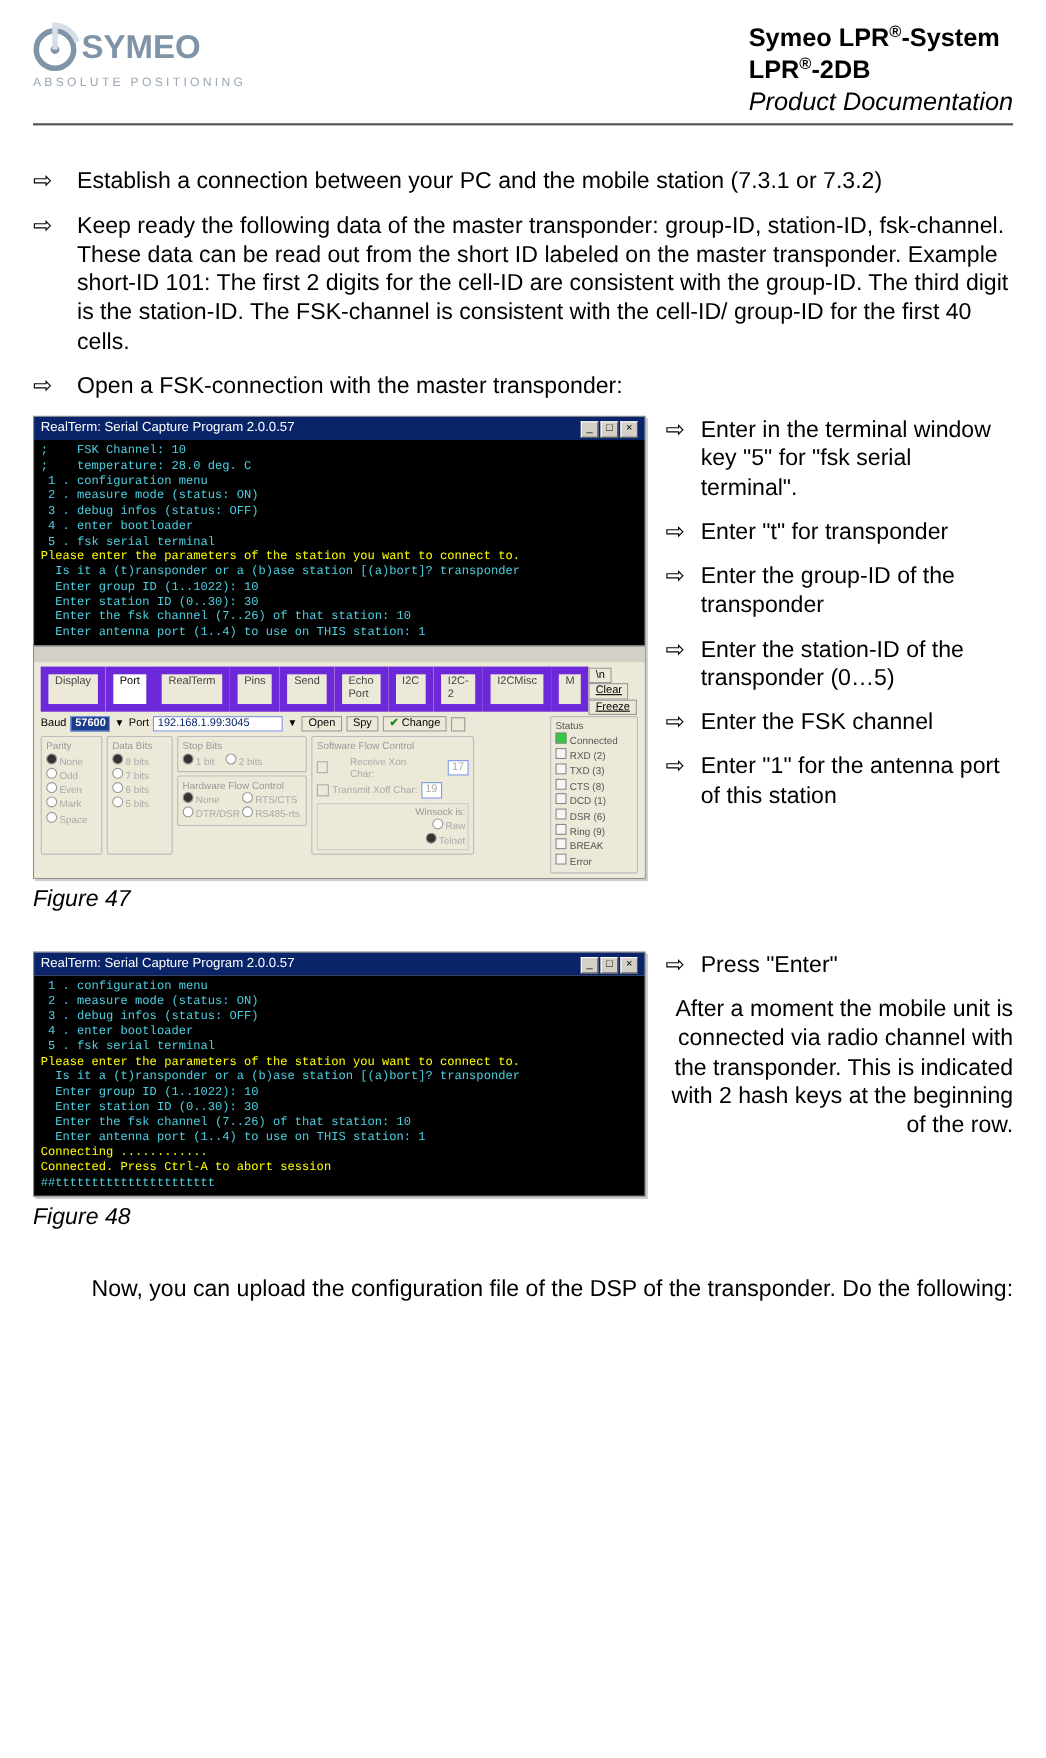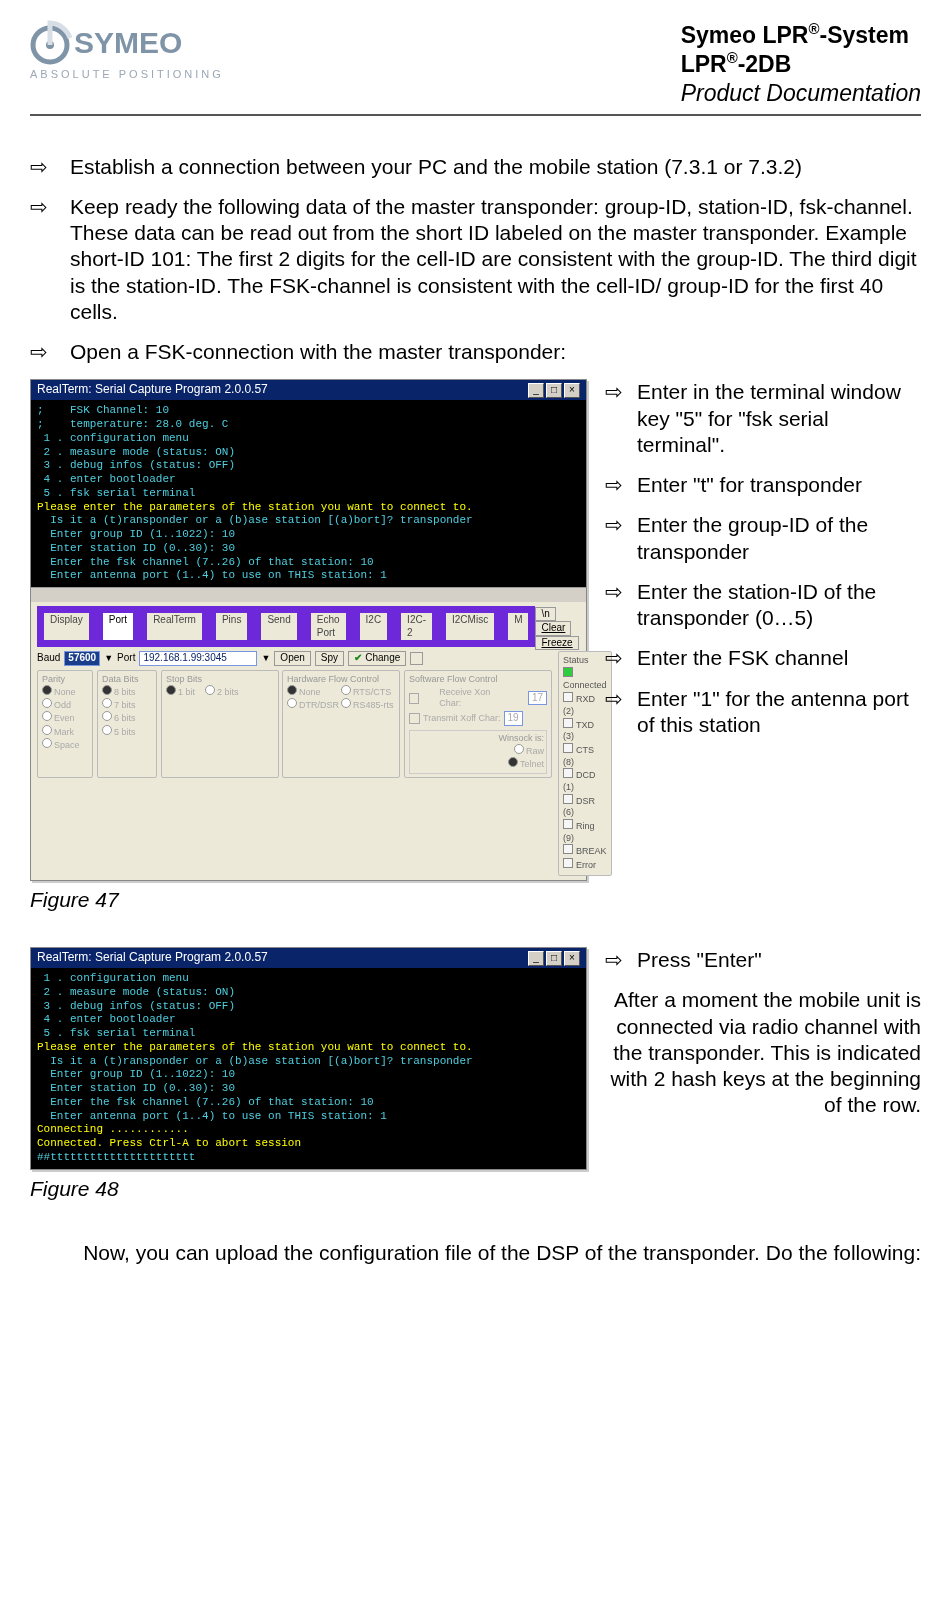--- a/index.html
+++ b/index.html
@@ -281,21 +281,21 @@
                   </div>
                   <div class="panel" style="width:50px;">
                     <div class="title">Data Bits</div>
                     <div id="databits-items">
                         <div><span style="display:inline-block;width:8px;height:8px;border:1px solid #999;border-radius:50%;margin-right:2px;background:#333;"></span>8 bits</div>
                         <div><span style="display:inline-block;width:8px;height:8px;border:1px solid #999;border-radius:50%;margin-right:2px;background:#fff;"></span>7 bits</div>
                         <div><span style="display:inline-block;width:8px;height:8px;border:1px solid #999;border-radius:50%;margin-right:2px;background:#fff;"></span>6 bits</div>
                         <div><span style="display:inline-block;width:8px;height:8px;border:1px solid #999;border-radius:50%;margin-right:2px;background:#fff;"></span>5 bits</div>
                       </div>
                   </div>
-                  <div style="display:flex;flex-direction:row;gap:3px;">
+                  <div style="display:flex;flex-direction:column;gap:3px;">
                     <div class="panel" style="width:108px;">
                       <div class="title">Stop Bits</div>
                       <div id="stopbits-items" style="display:flex;gap:10px;">
                           <div style="display: inline;"><span style="display:inline-block;width:8px;height:8px;border:1px solid #999;border-radius:50%;margin-right:2px;background:#333;"></span>1 bit</div>
                           <div style="display: inline;"><span style="display:inline-block;width:8px;height:8px;border:1px solid #999;border-radius:50%;margin-right:2px;background:#fff;"></span>2 bits</div>
                         </div>
                     </div>
                     <div class="panel" style="width:108px;">
                       <div class="title">Hardware Flow Control</div>
                       <div id="hwflow-items" style="display:grid;grid-template-columns:1fr 1fr;">

